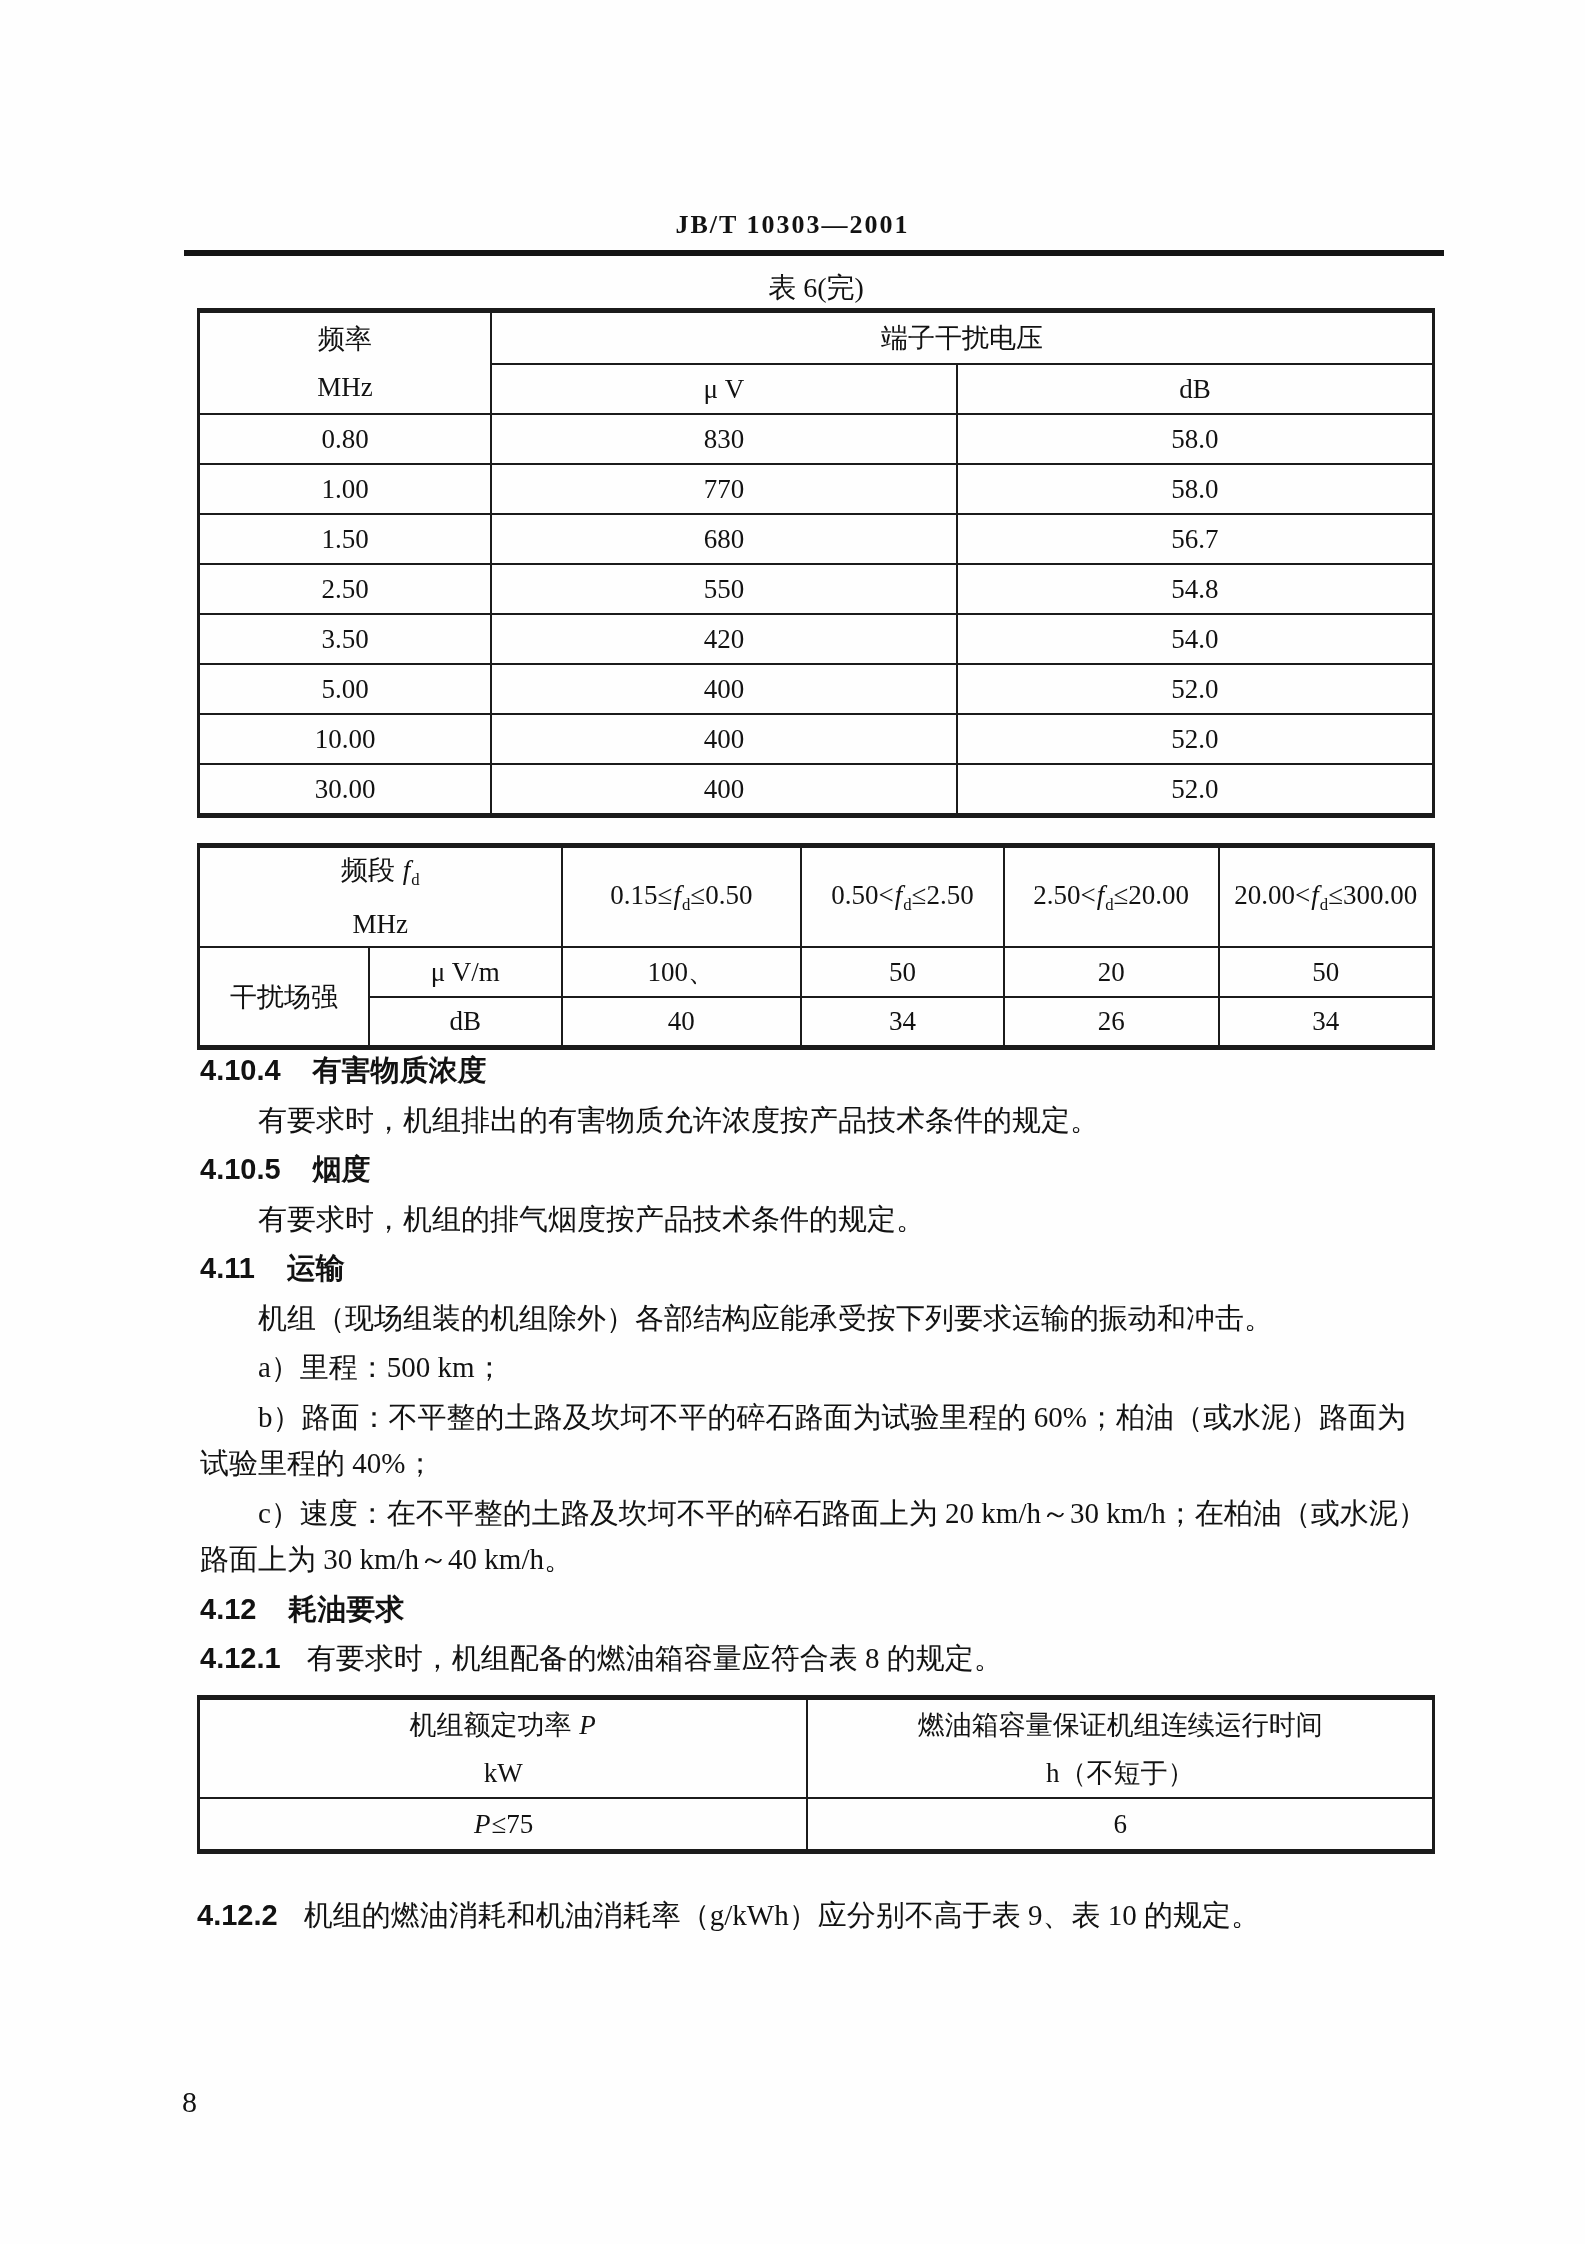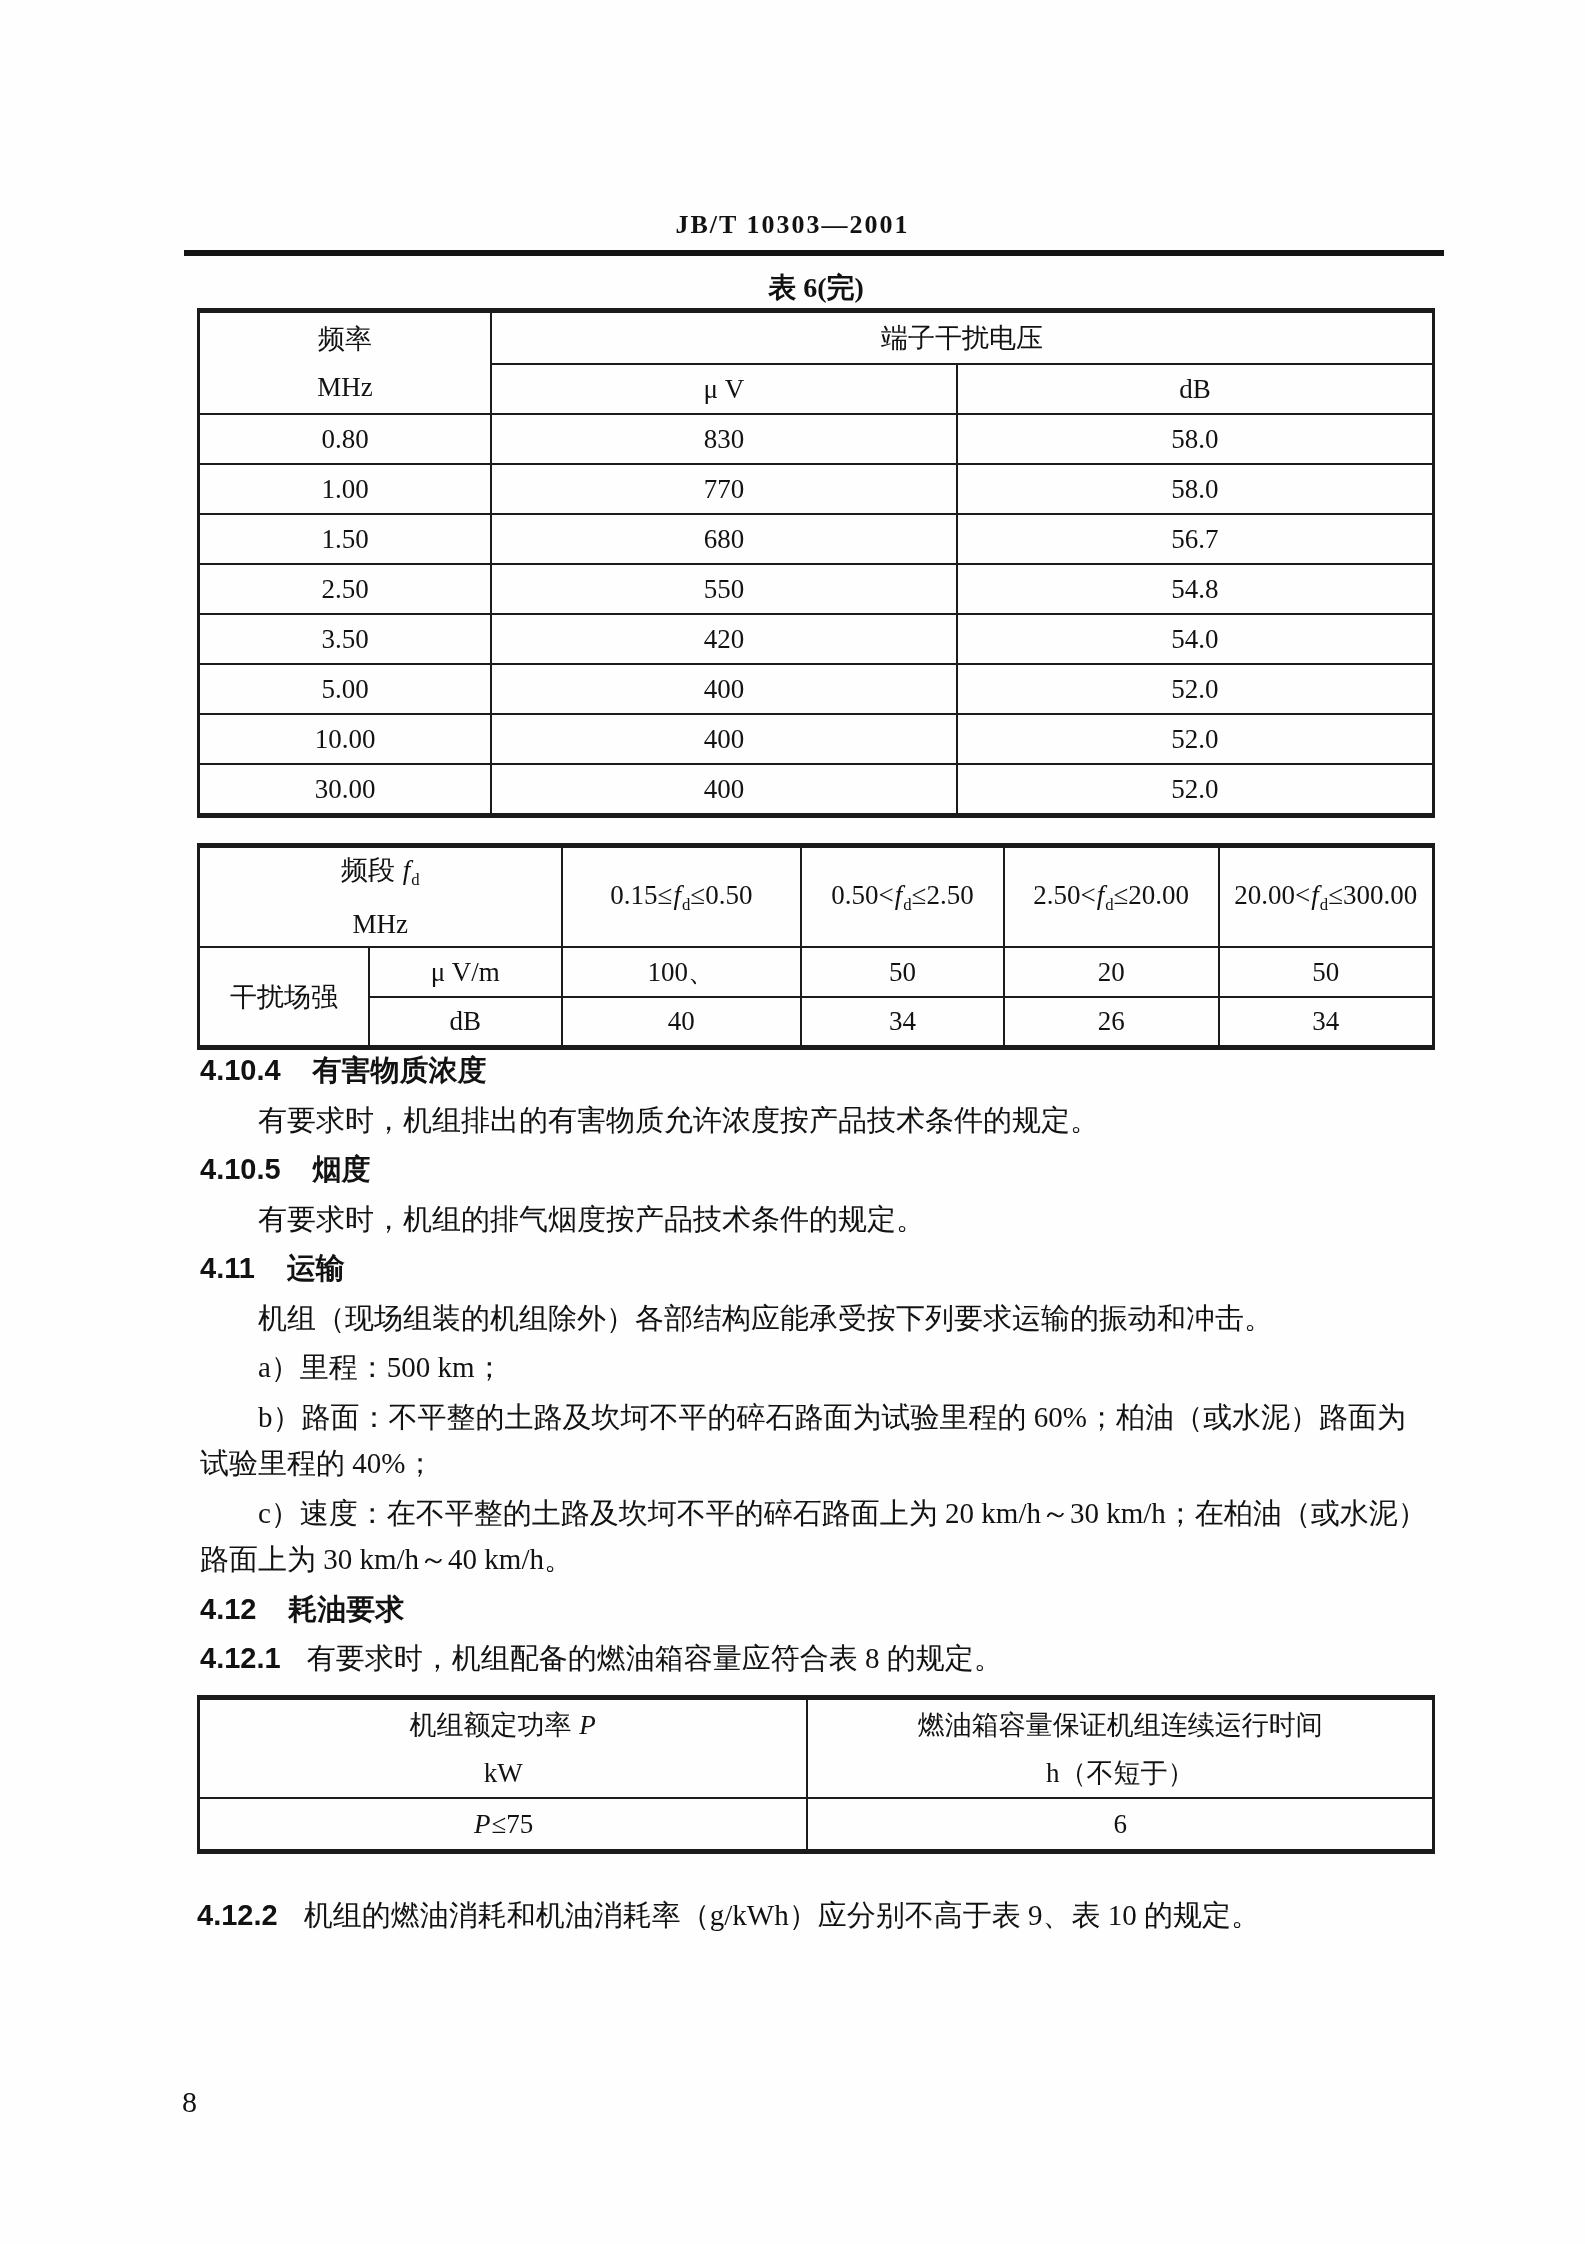--- a/index.html
+++ b/index.html
@@ -8,21 +8,21 @@
     font-family:"Liberation Serif","DejaVu Serif",serif;color:#121212;
   }
   .doc-header{
     position:absolute;top:210px;left:0;width:100%;text-align:center;
     font-size:26px;font-weight:bold;letter-spacing:2px;
     font-family:"Liberation Serif","DejaVu Serif",serif;
   }
   .header-rule{position:absolute;top:250px;left:184px;width:1260px;height:6px;background:#141414;}
   .caption{
     position:absolute;left:197px;width:1238px;text-align:center;
-    font-size:28px;font-weight:bold;line-height:32px;
+    font-size:28px;font-weight:normal;line-height:32px;
   }
   .cap6{top:272px;} .cap7{top:806px;} .cap8{top:1666px;}
   table.std{
     position:absolute;left:197px;width:1238px;border-collapse:collapse;table-layout:fixed;
     border:3px solid #1b1b1b;border-top-width:5px;border-bottom-width:5px;
   }
   .t6{top:308px;} .t7{top:843px;} .t8{top:1695px;}
   table.std td{
     border:2px solid #1b1b1b;text-align:center;vertical-align:middle;
     padding:0;font-size:27px;color:#121212;

